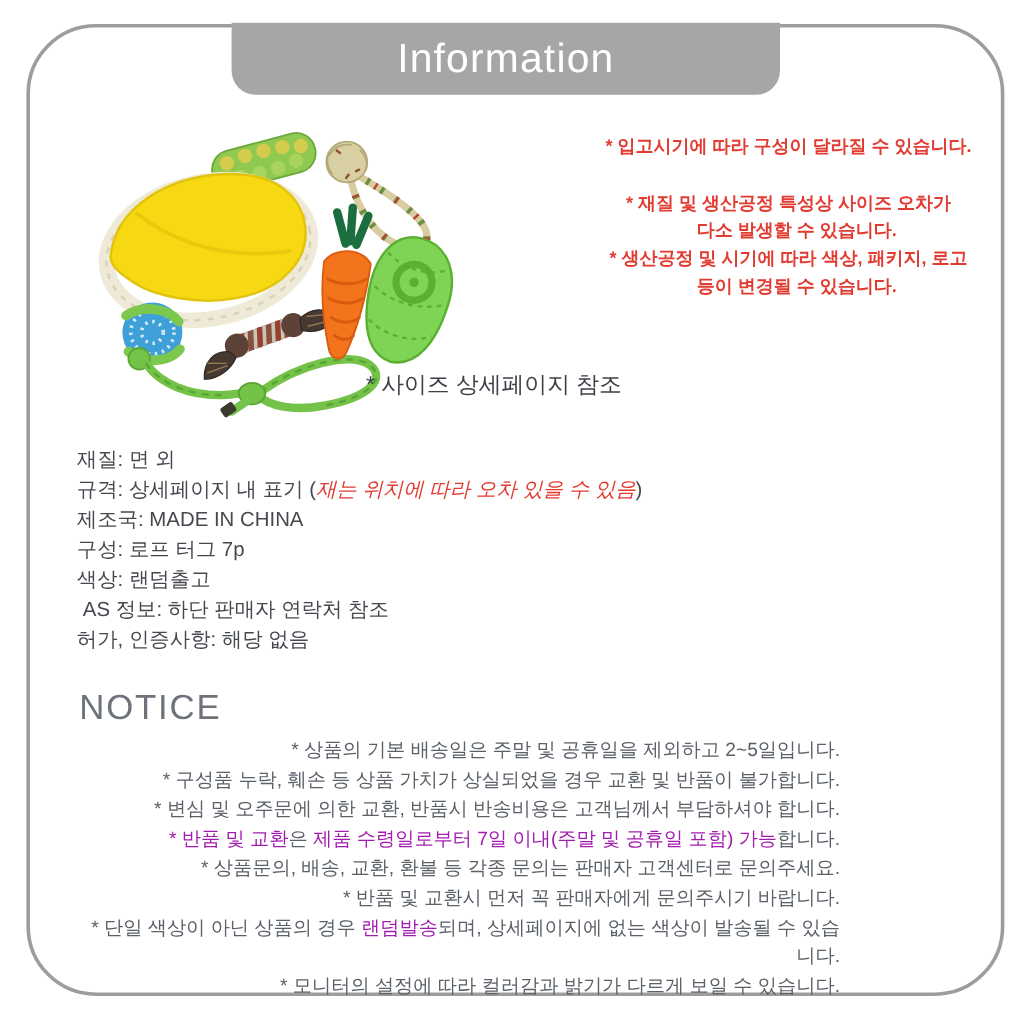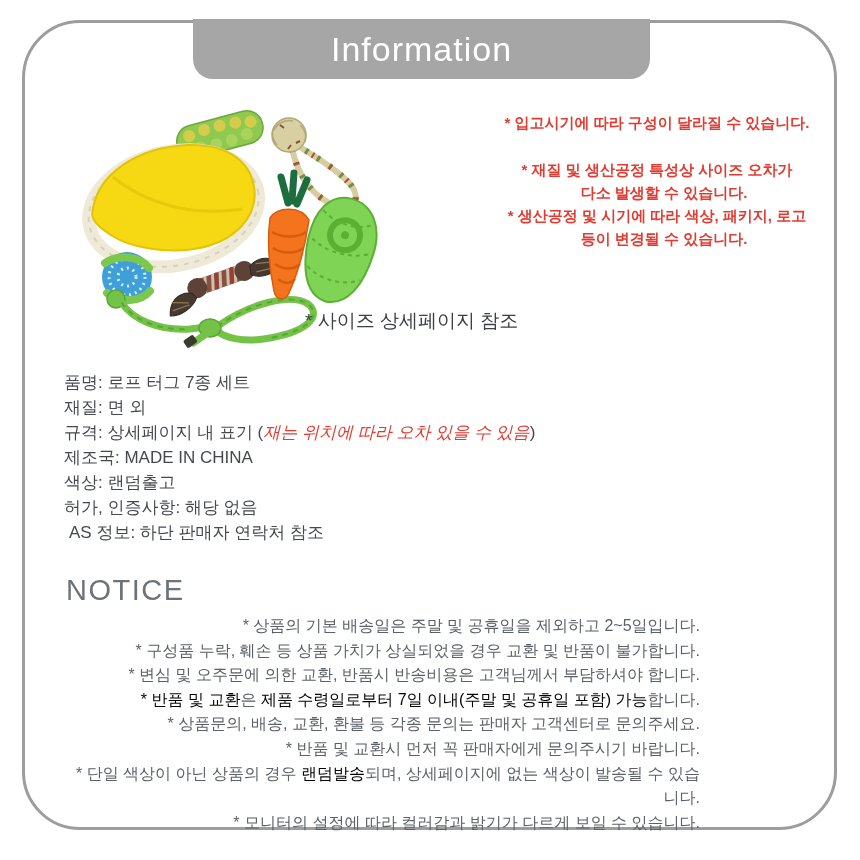--- a/index.html
+++ b/index.html
@@ -41,21 +41,21 @@
   .spec-line.indent{padding-left:5px;}
   .red{color:#e23b31;font-style:italic;}
   .notice-heading{
     position:absolute;left:66px;top:574px;
     color:#6e737a;font-size:29px;font-weight:500;letter-spacing:1.5px;
   }
   .notice-list{
     position:absolute;left:60px;top:614px;width:640px;
     color:#5b6168;font-size:16px;line-height:24.6px;text-align:right;
   }
-  .nred{color:#000000;}
+  .nred{color:#a21caf;}
   .notice-line{white-space:pre-wrap;}
 </style>
 </head>
 <body>
 
 <div class="frame"></div>
 
 <div class="tab">
   <span class="tab-title">Information</span>
 </div>
@@ -143,27 +143,27 @@
   <div class="warning-item">* 입고시기에 따라 구성이 달라질 수 있습니다.</div>
   <div class="warning-item">* 재질 및 생산공정 특성상 사이즈 오차가
 다소 발생할 수 있습니다.</div>
   <div class="warning-item">* 생산공정 및 시기에 따라 색상, 패키지, 로고
 등이 변경될 수 있습니다.</div>
 </div>
 
 <div class="size-note">* 사이즈 상세페이지 참조</div>
 
 <div class="specs">
-  <div class="spec-line">품명: 로프 터그 7종 세트</div>
   <div class="spec-line">재질: 면 외</div>
   <div class="spec-line"><span>규격: 상세페이지 내 표기 (</span><span class="red">재는 위치에 따라 오차 있을 수 있음</span><span>)</span></div>
   <div class="spec-line">제조국: MADE IN CHINA</div>
+  <div class="spec-line">구성: 로프 터그 7p</div>
   <div class="spec-line">색상: 랜덤출고</div>
+  <div class="spec-line indent">AS 정보: 하단 판매자 연락처 참조</div>
   <div class="spec-line">허가, 인증사항: 해당 없음</div>
-  <div class="spec-line indent">AS 정보: 하단 판매자 연락처 참조</div>
 </div>
 
 <div class="notice-heading">NOTICE</div>
 
 <div class="notice-list">
   <div class="notice-line"><span>* 상품의 기본 배송일은 주말 및 공휴일을 제외하고 2~5일입니다.</span></div>
   <div class="notice-line"><span>* 구성품 누락, 훼손 등 상품 가치가 상실되었을 경우 교환 및 반품이 불가합니다.</span></div>
   <div class="notice-line"><span>* 변심 및 오주문에 의한 교환, 반품시 반송비용은 고객님께서 부담하셔야 합니다.</span></div>
   <div class="notice-line"><span class="nred">* 반품 및 교환</span><span>은 </span><span class="nred">제품 수령일로부터 7일 이내(주말 및 공휴일 포함) 가능</span><span>합니다.</span></div>
   <div class="notice-line"><span>* 상품문의, 배송, 교환, 환불 등 각종 문의는 판매자 고객센터로 문의주세요.</span></div>

